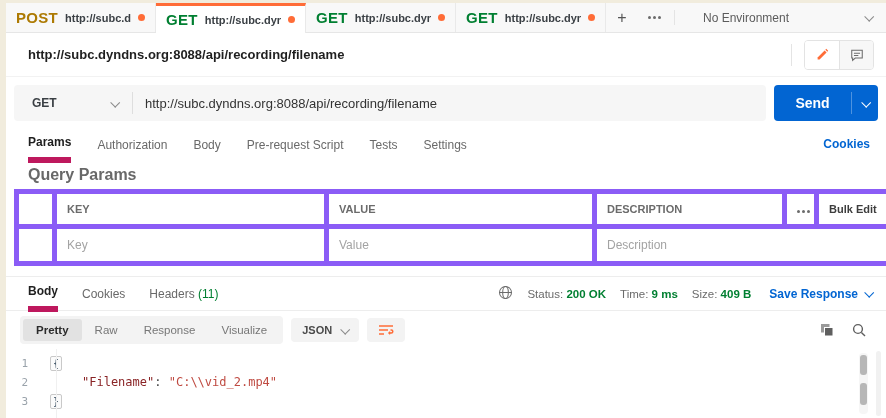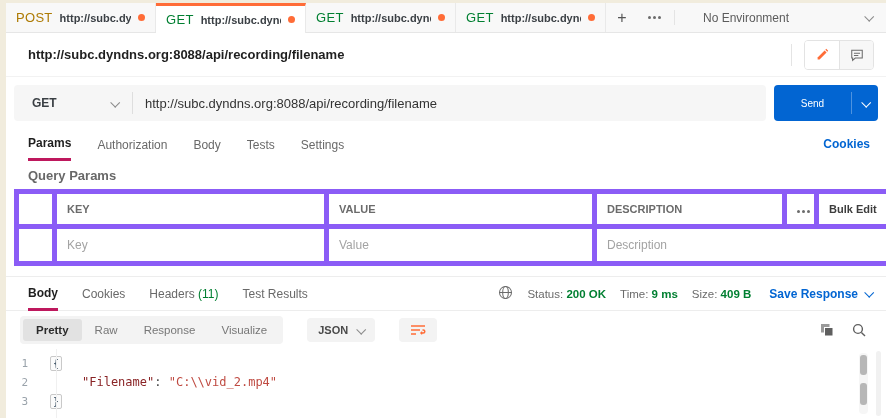--- a/index.html
+++ b/index.html
@@ -7,21 +7,21 @@
   body { font-family:"Liberation Sans", sans-serif; background:#fff; color:#212121; }
   .window { position:relative; width:886px; height:418px; background:#fff; }
   .edge-left { position:absolute; left:0; top:0; width:6px; height:100%; background:#f1ecdd; z-index:9; }
   .edge-top  { position:absolute; left:0; top:0; width:100%; height:3px; background:#f1ecdd; z-index:9; }
   .main { position:absolute; left:6px; top:3px; right:0; bottom:0; display:flex; flex-direction:column; }
 
   
   .tabbar { height:30px; background:#f8f8f8; border-bottom:1px solid #e6e6e6; display:flex; align-items:stretch; flex-shrink:0; }
   .tab { width:150px; display:flex; align-items:center; gap:7px; padding:0 10px; border-right:1px solid #e9e9e9; cursor:pointer; overflow:hidden; }
   .tab.active { background:#fff; border-top:3px solid #ff6c37; margin-bottom:-1px; }
-  .tab .method { font-size:13px; font-weight:400; letter-spacing:.3px; flex-shrink:0; }
+  .tab .method { font-size:15px; font-weight:700; letter-spacing:.3px; flex-shrink:0; }
   .m-get  { color:#007f31; }
   .m-post { color:#ad7a03; }
   .tab .tab-title { font-size:11px; font-weight:600; color:#3b4045; white-space:nowrap; overflow:hidden; flex:1; }
   .dot { width:7px; height:7px; border-radius:50%; background:#ff6c37; flex-shrink:0; }
   .tabbar-btn { width:32px; display:flex; align-items:center; justify-content:center; color:#555; font-size:16px; cursor:pointer; }
   .dots { display:inline-flex; gap:2px; }
   .dots i { width:3px; height:3px; border-radius:50%; background:#6b6b6b; display:block; }
   .vdiv { width:1px; background:#e4e4e4; margin:7px 4px; }
   .env { flex:1; display:flex; align-items:center; padding:0 14px; font-size:12px; color:#5c5c5c; cursor:pointer; }
   .env .env-label { flex:1; padding-left:10px; }
@@ -40,34 +40,34 @@
   .edit-group .cell + .cell { border-left:1px solid #e3e3e3; background:#f7f7f7; }
 
   
   .url-row { padding:8px 8px 6px 8px; display:flex; gap:8px; flex-shrink:0; }
   .url-box { flex:1; height:36px; background:#f6f6f6; border-radius:4px; display:flex; align-items:center; }
   .method-select { width:118px; display:flex; align-items:center; justify-content:space-between; padding:0 14px 0 18px; cursor:pointer; }
   .method-select .method-label { font-size:12px; font-weight:700; color:#3a3f44; }
   .url-sep { width:1px; height:22px; background:#dedede; }
   .url-text { padding-left:12px; font-size:13px; color:#333; flex:1; cursor:text; }
   .send-btn { width:104px; height:36px; background:#0265d2; border-radius:4px; display:flex; color:#fff; cursor:pointer; }
-  .send-main { flex:1; display:flex; align-items:center; justify-content:center; font-size:10px; font-weight:400; }
+  .send-main { flex:1; display:flex; align-items:center; justify-content:center; font-size:14px; font-weight:700; }
   .send-sep { width:1px; background:rgba(255,255,255,.3); margin:7px 0; }
   .send-caret { width:26px; display:flex; align-items:center; justify-content:center; }
   .send-caret .chev { border-color:#fff; }
 
   
   .req-tabs { height:34px; display:flex; align-items:center; gap:26px; padding:0 16px 0 22px; font-size:12px; color:#696969; flex-shrink:0; }
   .req-tab { cursor:pointer; white-space:nowrap; padding:9px 0 8px 0; }
-  .req-tab.active { color:#1f1f1f; font-weight:600; border-bottom:3px solid #be185d; }
+  .req-tab.active { color:#1f1f1f; font-weight:600; border-bottom:6px solid #be185d; }
   .count { color:#007f31; }
   .cookies-link { margin-left:auto; color:#0265d2; font-weight:600; font-size:12px; cursor:pointer; }
 
   
-  .qp-label { height:28px; display:flex; align-items:center; padding-left:22px; font-size:13px; font-weight:600; color:#686868; flex-shrink:0; }
+  .qp-label { height:28px; display:flex; align-items:center; padding-left:22px; font-size:16px; font-weight:600; color:#686868; flex-shrink:0; }
   table.qp { border-collapse:collapse; margin-left:8px; width:872px; table-layout:fixed; flex-shrink:0; }
   table.qp th, table.qp td { border:5px solid #8b5cf6; }
   table.qp th { font-size:11px; font-weight:700; color:#6b6b6b; text-align:left; padding:9px 10px; }
   table.qp td { padding:0; }
   table.qp .c-handle { width:38px; }
   table.qp .c-key { width:272px; }
   table.qp .c-val { width:268px; }
   table.qp .c-desc { width:190px; }
   table.qp .c-more { width:32px; text-align:center; }
   table.qp .c-bulk { width:72px; border-right:none; }
@@ -76,21 +76,21 @@
   table.qp input::placeholder { color:#a3a3a3; }
 
   
   .response { border-top:1px solid #ededed; margin-top:10px; flex:1; display:flex; flex-direction:column; min-height:0; }
   .resp-header { height:34px; display:flex; align-items:center; gap:24px; padding:0 14px 0 22px; font-size:12px; color:#696969; border-bottom:1px solid #ededed; flex-shrink:0; }
   .resp-meta { margin-left:auto; display:flex; align-items:center; gap:14px; font-size:11.5px; color:#6b6b6b; }
   .meta-val { color:#007f31; font-weight:600; }
   .save-resp { color:#0265d2; font-weight:700; font-size:12px; display:flex; align-items:center; gap:7px; cursor:pointer; padding-left:4px; }
   .save-resp .chev { border-color:#0265d2; }
 
-  .pretty-bar { height:38px; display:flex; align-items:center; gap:24px; padding:0 14px; flex-shrink:0; }
+  .pretty-bar { height:38px; display:flex; align-items:center; gap:8px; padding:0 14px; flex-shrink:0; }
   .seg { background:#f3f3f3; border-radius:4px; display:flex; padding:3px; }
   .seg-item { padding:5px 13px; font-size:11.5px; color:#777; border-radius:3px; cursor:pointer; white-space:nowrap; }
   .seg-item.active { background:#e2e2e2; color:#2b2b2b; font-weight:600; }
   .pill { background:#f3f3f3; border-radius:4px; display:flex; align-items:center; gap:9px; padding:6px 11px; font-size:11px; font-weight:700; color:#4a4a4a; cursor:pointer; }
   .bar-icons { margin-left:auto; display:flex; align-items:center; gap:18px; padding-right:6px; }
   .bar-icons .ico { cursor:pointer; display:flex; }
 
   .code { position:relative; flex:1; font-family:"DejaVu Sans Mono", monospace; font-size:12px; line-height:19px; padding-top:5px; min-height:0; }
   .code::before { content:""; position:absolute; left:50px; top:0; bottom:0; width:1px; background:#f0f0f0; }
   .code-line { display:flex; align-items:flex-start; }
@@ -187,20 +187,21 @@
         <span class="send-caret">
             <span class="chev"></span>
           </span>
       </div>
     </div>
 
     <div class="req-tabs">
       <span class="req-tab active">Params</span>
       <span class="req-tab">Authorization</span>
       <span class="req-tab">Body</span>
+      <span class="req-tab">Pre-request Script</span>
       <span class="req-tab">Tests</span>
       <span class="req-tab">Settings</span>
       <span class="cookies-link">Cookies</span>
     </div>
 
     <div class="qp-label">Query Params</div>
     <table class="qp">
       <tbody>
           <tr>
         <th class="c-handle"></th>
@@ -221,21 +222,20 @@
         <td class="c-desc" colspan="3"><input placeholder="Description" style=""></td>
       </tr>
     </tbody>
       </table>
 
     <div class="response">
       <div class="resp-header">
         <span class="req-tab active">Body</span>
         <span class="req-tab">Cookies</span>
         <span class="req-tab"><span>Headers</span> <span class="count">(11)</span></span>
-        <span class="req-tab">Test Results</span>
         <div class="resp-meta">
           <span class="ico">
             <svg width="15" height="15" viewBox="0 0 16 16" fill="none" stroke="#6b6b6b" stroke-width="1.1">
                 <circle cx="8" cy="8" r="6.4"></circle>
                 <ellipse cx="8" cy="8" rx="3" ry="6.4"></ellipse>
                 <line x1="1.6" y1="8" x2="14.4" y2="8"></line>
               </svg>
           </span>
           <span><span>Status:</span> <span class="meta-val">200 OK</span></span>
           <span><span>Time:</span> <span class="meta-val">9 ms</span></span>

